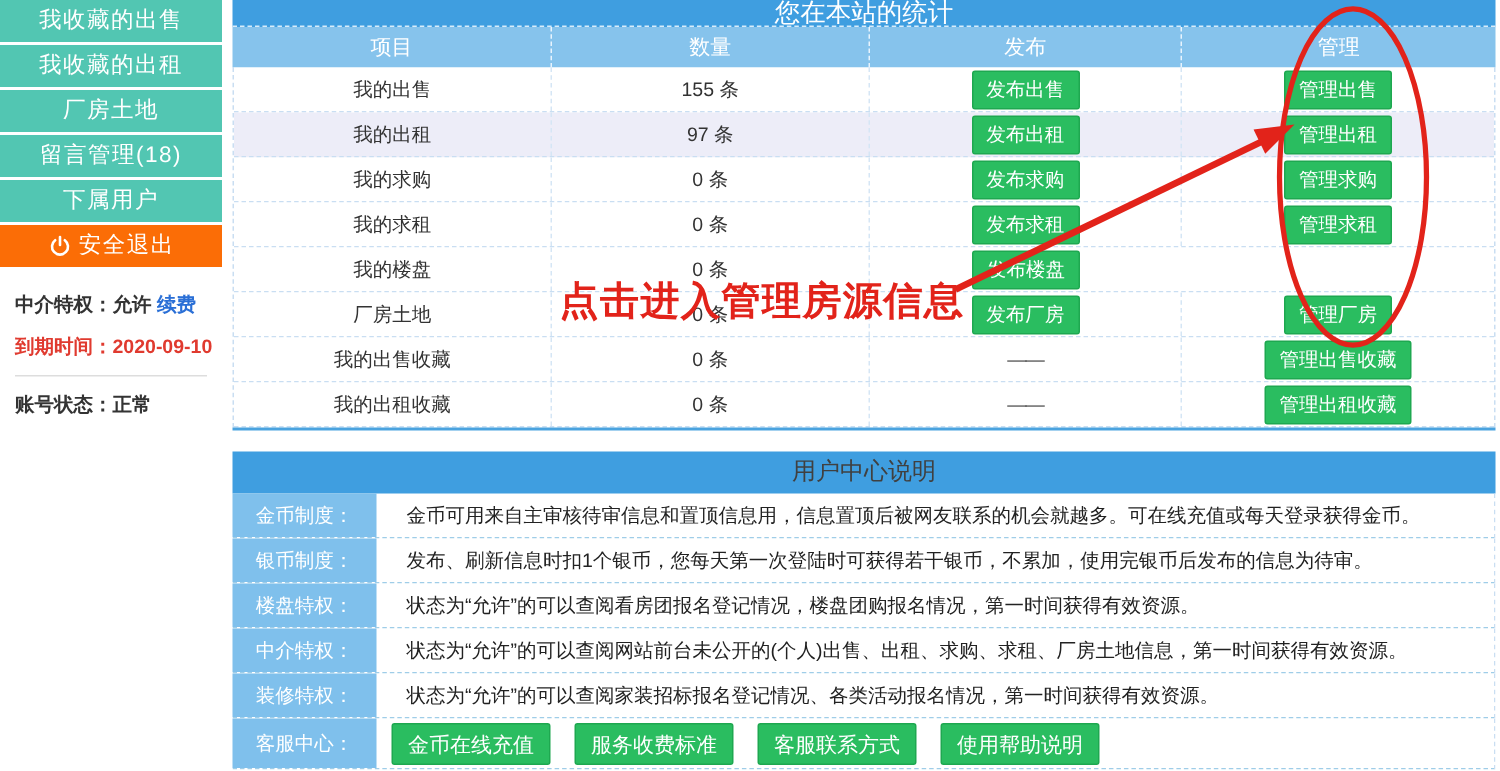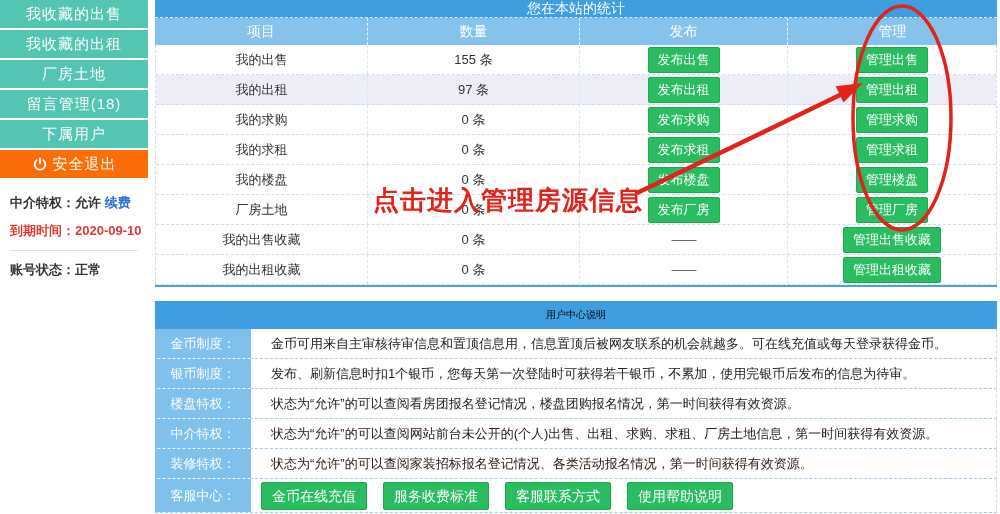--- a/index.html
+++ b/index.html
@@ -14,41 +14,41 @@
   .side-info { padding:10px 0 0 10px; font-size:13px; color:#333; }
   .side-info .line { margin:4px 0 10px 0;font-weight:bold; }
   .renew { color:#2a6fd6; text-decoration:none; cursor:pointer; }
   .expire { color:#e03a2f; }
   .side-divider { border:none; border-top:1px solid #ddd; margin:10px 10px 10px 0; }
 
   
   .main { position:absolute; left:155px; top:0; width:842px; }
 
   .tbl-title { height:18px; line-height:17px; background:#3f9ee0; color:#fff;
-               font-size:14px; text-align:center; border-bottom:1px dashed #d8ecfa; }
+               font-size:17px; text-align:center; border-bottom:1px dashed #d8ecfa; }
   .tbl-head { display:grid; grid-template-columns:213px 212px 208px 209px; background:#86c3ec; height:27px; }
   .tbl-head .hc { color:#fff; font-size:14px; text-align:center; line-height:27px;
                   border-right:1px dashed #e8f4fd; }
   .tbl-head .hc:last-child { border-right:none; }
 
   .tbl-body { border-left:1px dashed #c9def2; border-right:1px dashed #c9def2; }
   .row { display:grid; grid-template-columns:212px 212px 208px 208px; height:30px;
          border-bottom:1px dashed #c9def2; background:#fff; align-items:center; }
   .row.hl { background:#ededf8; }
   .c { text-align:center; font-size:13px; color:#333; border-right:1px dashed #d5e6f5; height:100%;
        display:flex; align-items:center; justify-content:center; }
   .c:last-child { border-right:none; }
   .dash { color:#555; font-size:13px; letter-spacing:-1px; }
   .btn-green { display:inline-block; background:#2abd60; border:1px solid #1ea850; border-radius:2px;
                color:#fff; font-size:13px; padding:4px 9px; line-height:16px; cursor:pointer; white-space:nowrap; }
   .tbl-footline { height:2px; background:#4aa3df; }
 
   
   .guide { margin-top:14px; }
-  .guide-title { height:28px; line-height:28px; background:#3f9ee0; color:#000000; font-size:10px; text-align:center; }
+  .guide-title { height:28px; line-height:28px; background:#3f9ee0; color:#404040; font-size:16px; text-align:center;font-family:Liberation Mono, monospace; }
   .grow { display:flex; min-height:30px; border-bottom:1px dashed #9fcde8; border-right:1px dashed #c9def2; }
   .glabel { width:96px; background:#7fc0ec; color:#fff; font-size:13px; text-align:center;
             display:flex; align-items:center; justify-content:center; flex:none; }
   .gtext { flex:1; font-size:13px; color:#222; display:flex; align-items:center; padding-left:20px; }
   .grow.service { min-height:34px; }
   .gbtns { flex:1; display:flex; align-items:center; gap:16px; padding-left:10px; }
   .gbtns .btn-green { font-size:14px; padding:5px 10px; }
 
   
   .annotation { position:absolute; left:373px; top:183px; z-index:6; color:#e2231a;
@@ -142,23 +142,20 @@
               <span class="btn-green">管理求租</span>
             </div>
         </div>
 
         <div class="row">
           <div class="c">我的楼盘</div>
           <div class="c">0 条</div>
           <div class="c">
               <span class="btn-green">发布楼盘</span>
             </div>
-          <div class="c">
-              <span class="btn-green">管理楼盘</span>
-            </div>
         </div>
 
         <div class="row">
           <div class="c">厂房土地</div>
           <div class="c">0 条</div>
           <div class="c">
               <span class="btn-green">发布厂房</span>
             </div>
           <div class="c">
               <span class="btn-green">管理厂房</span>

